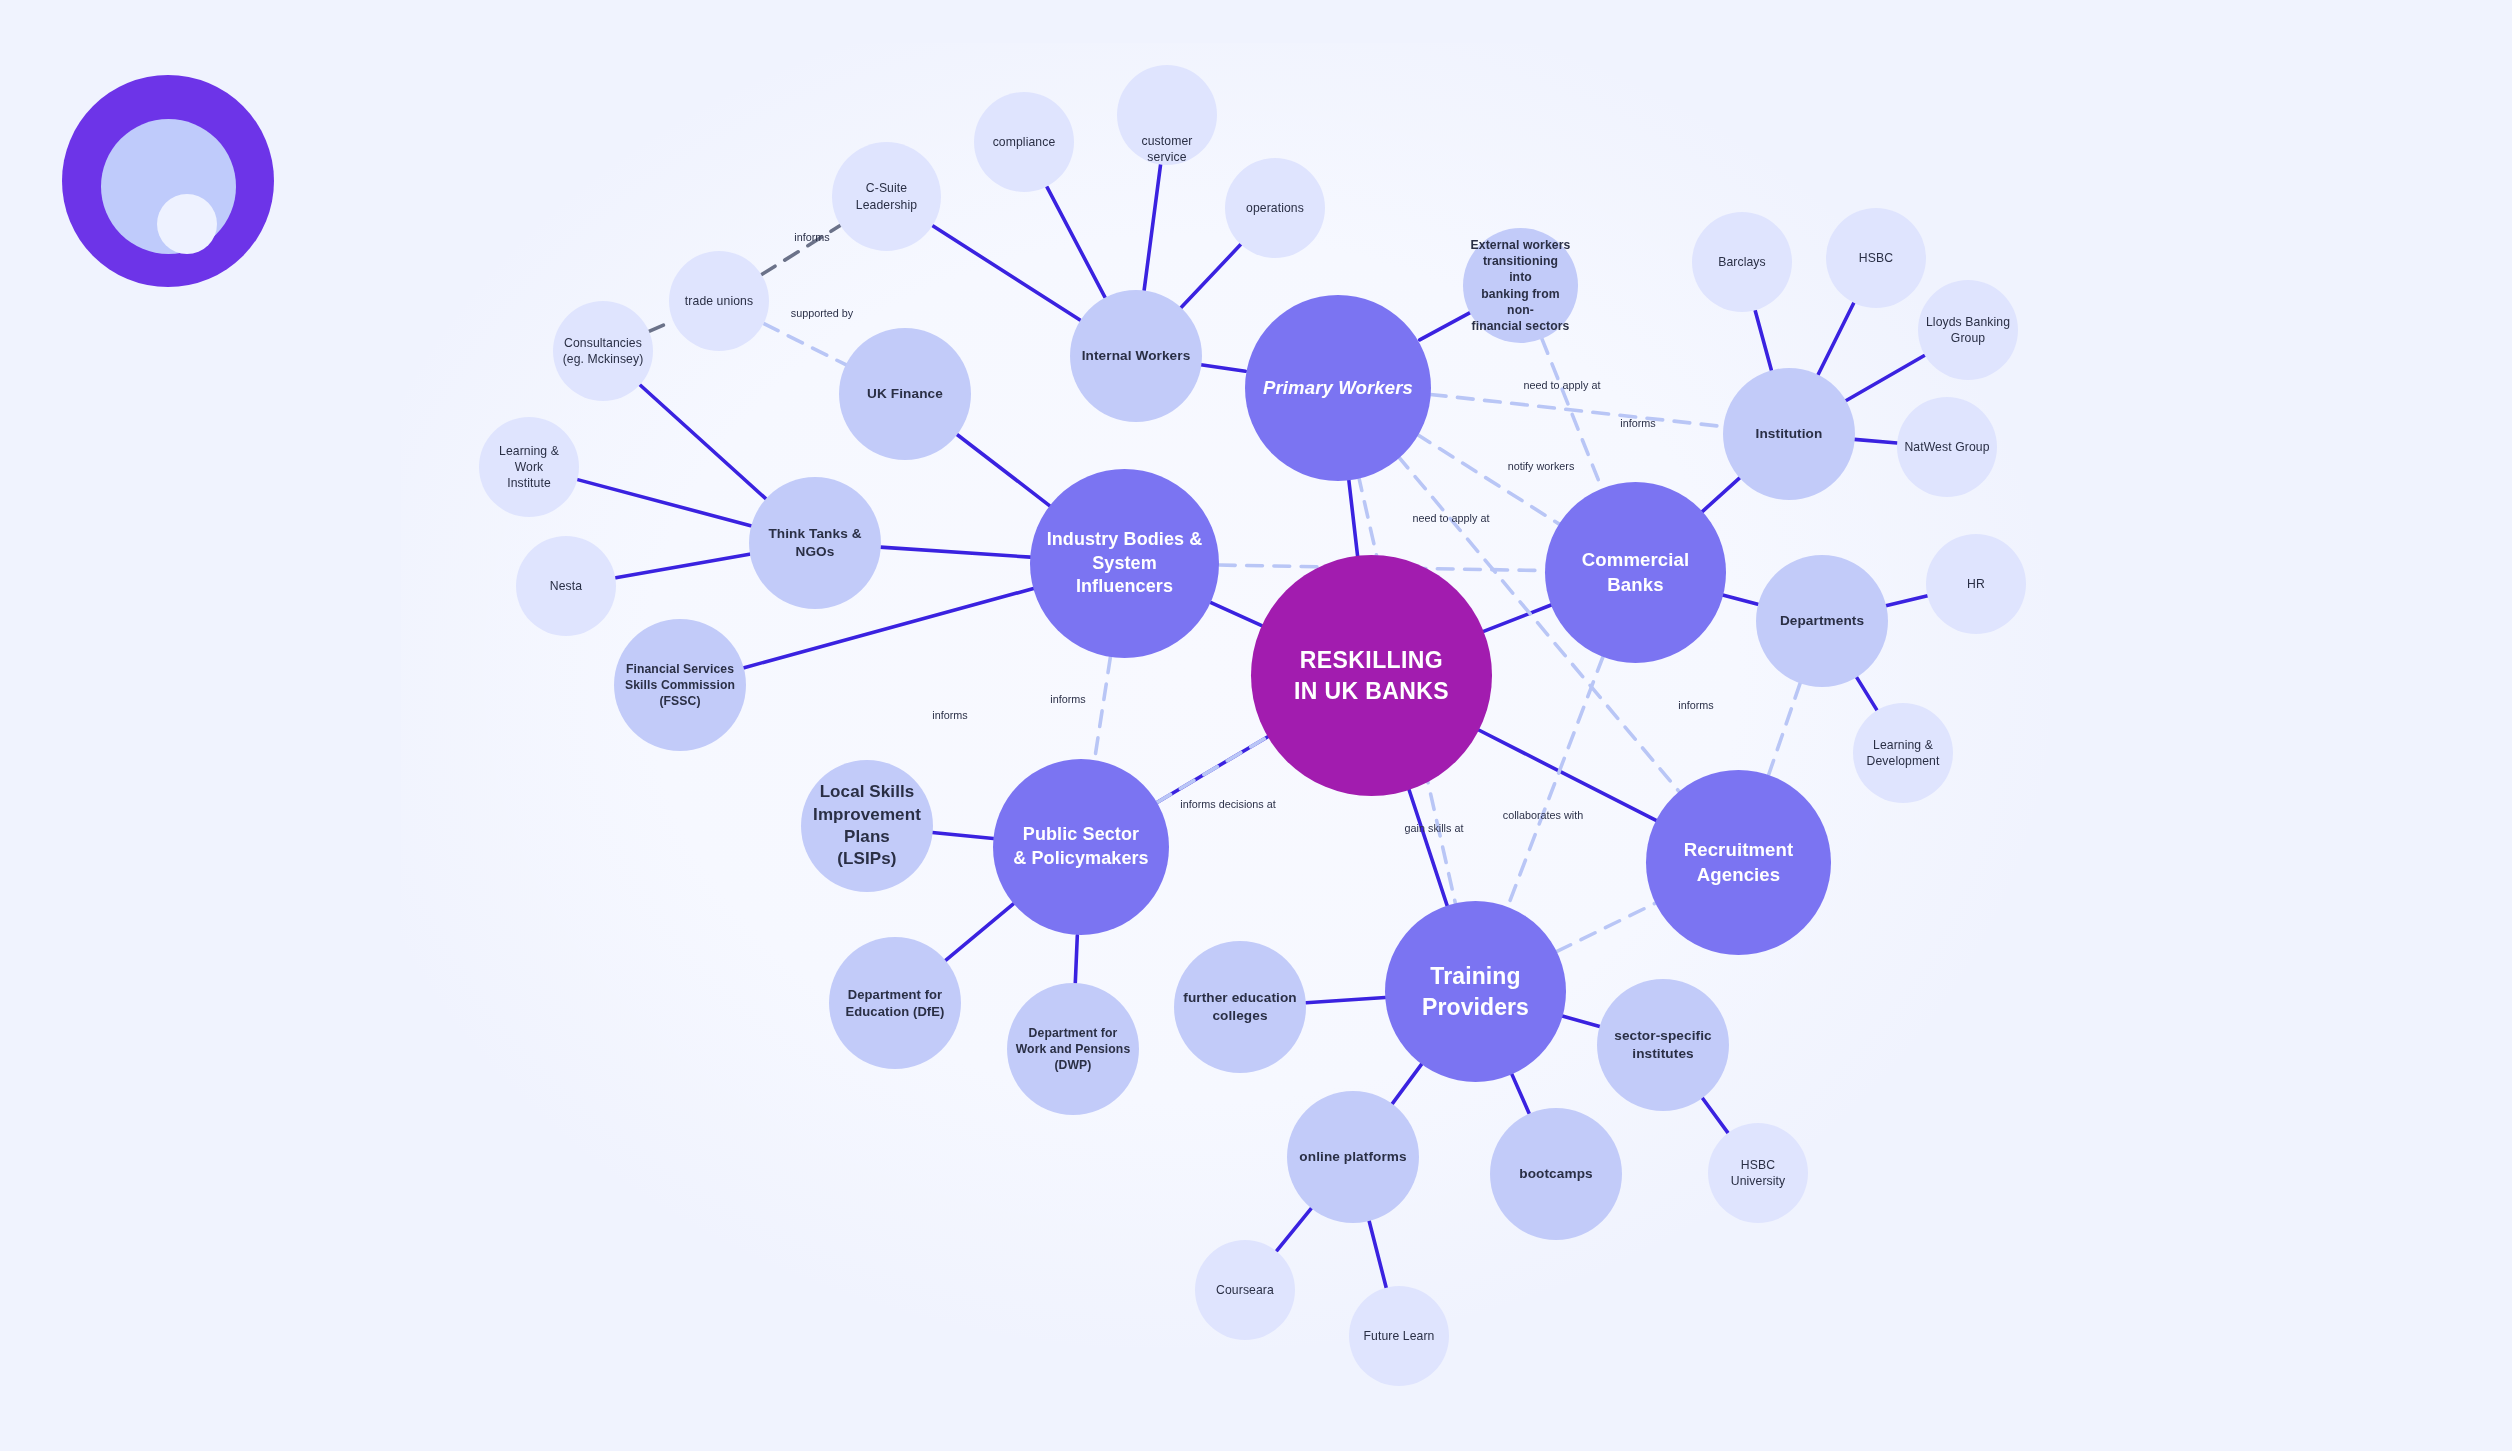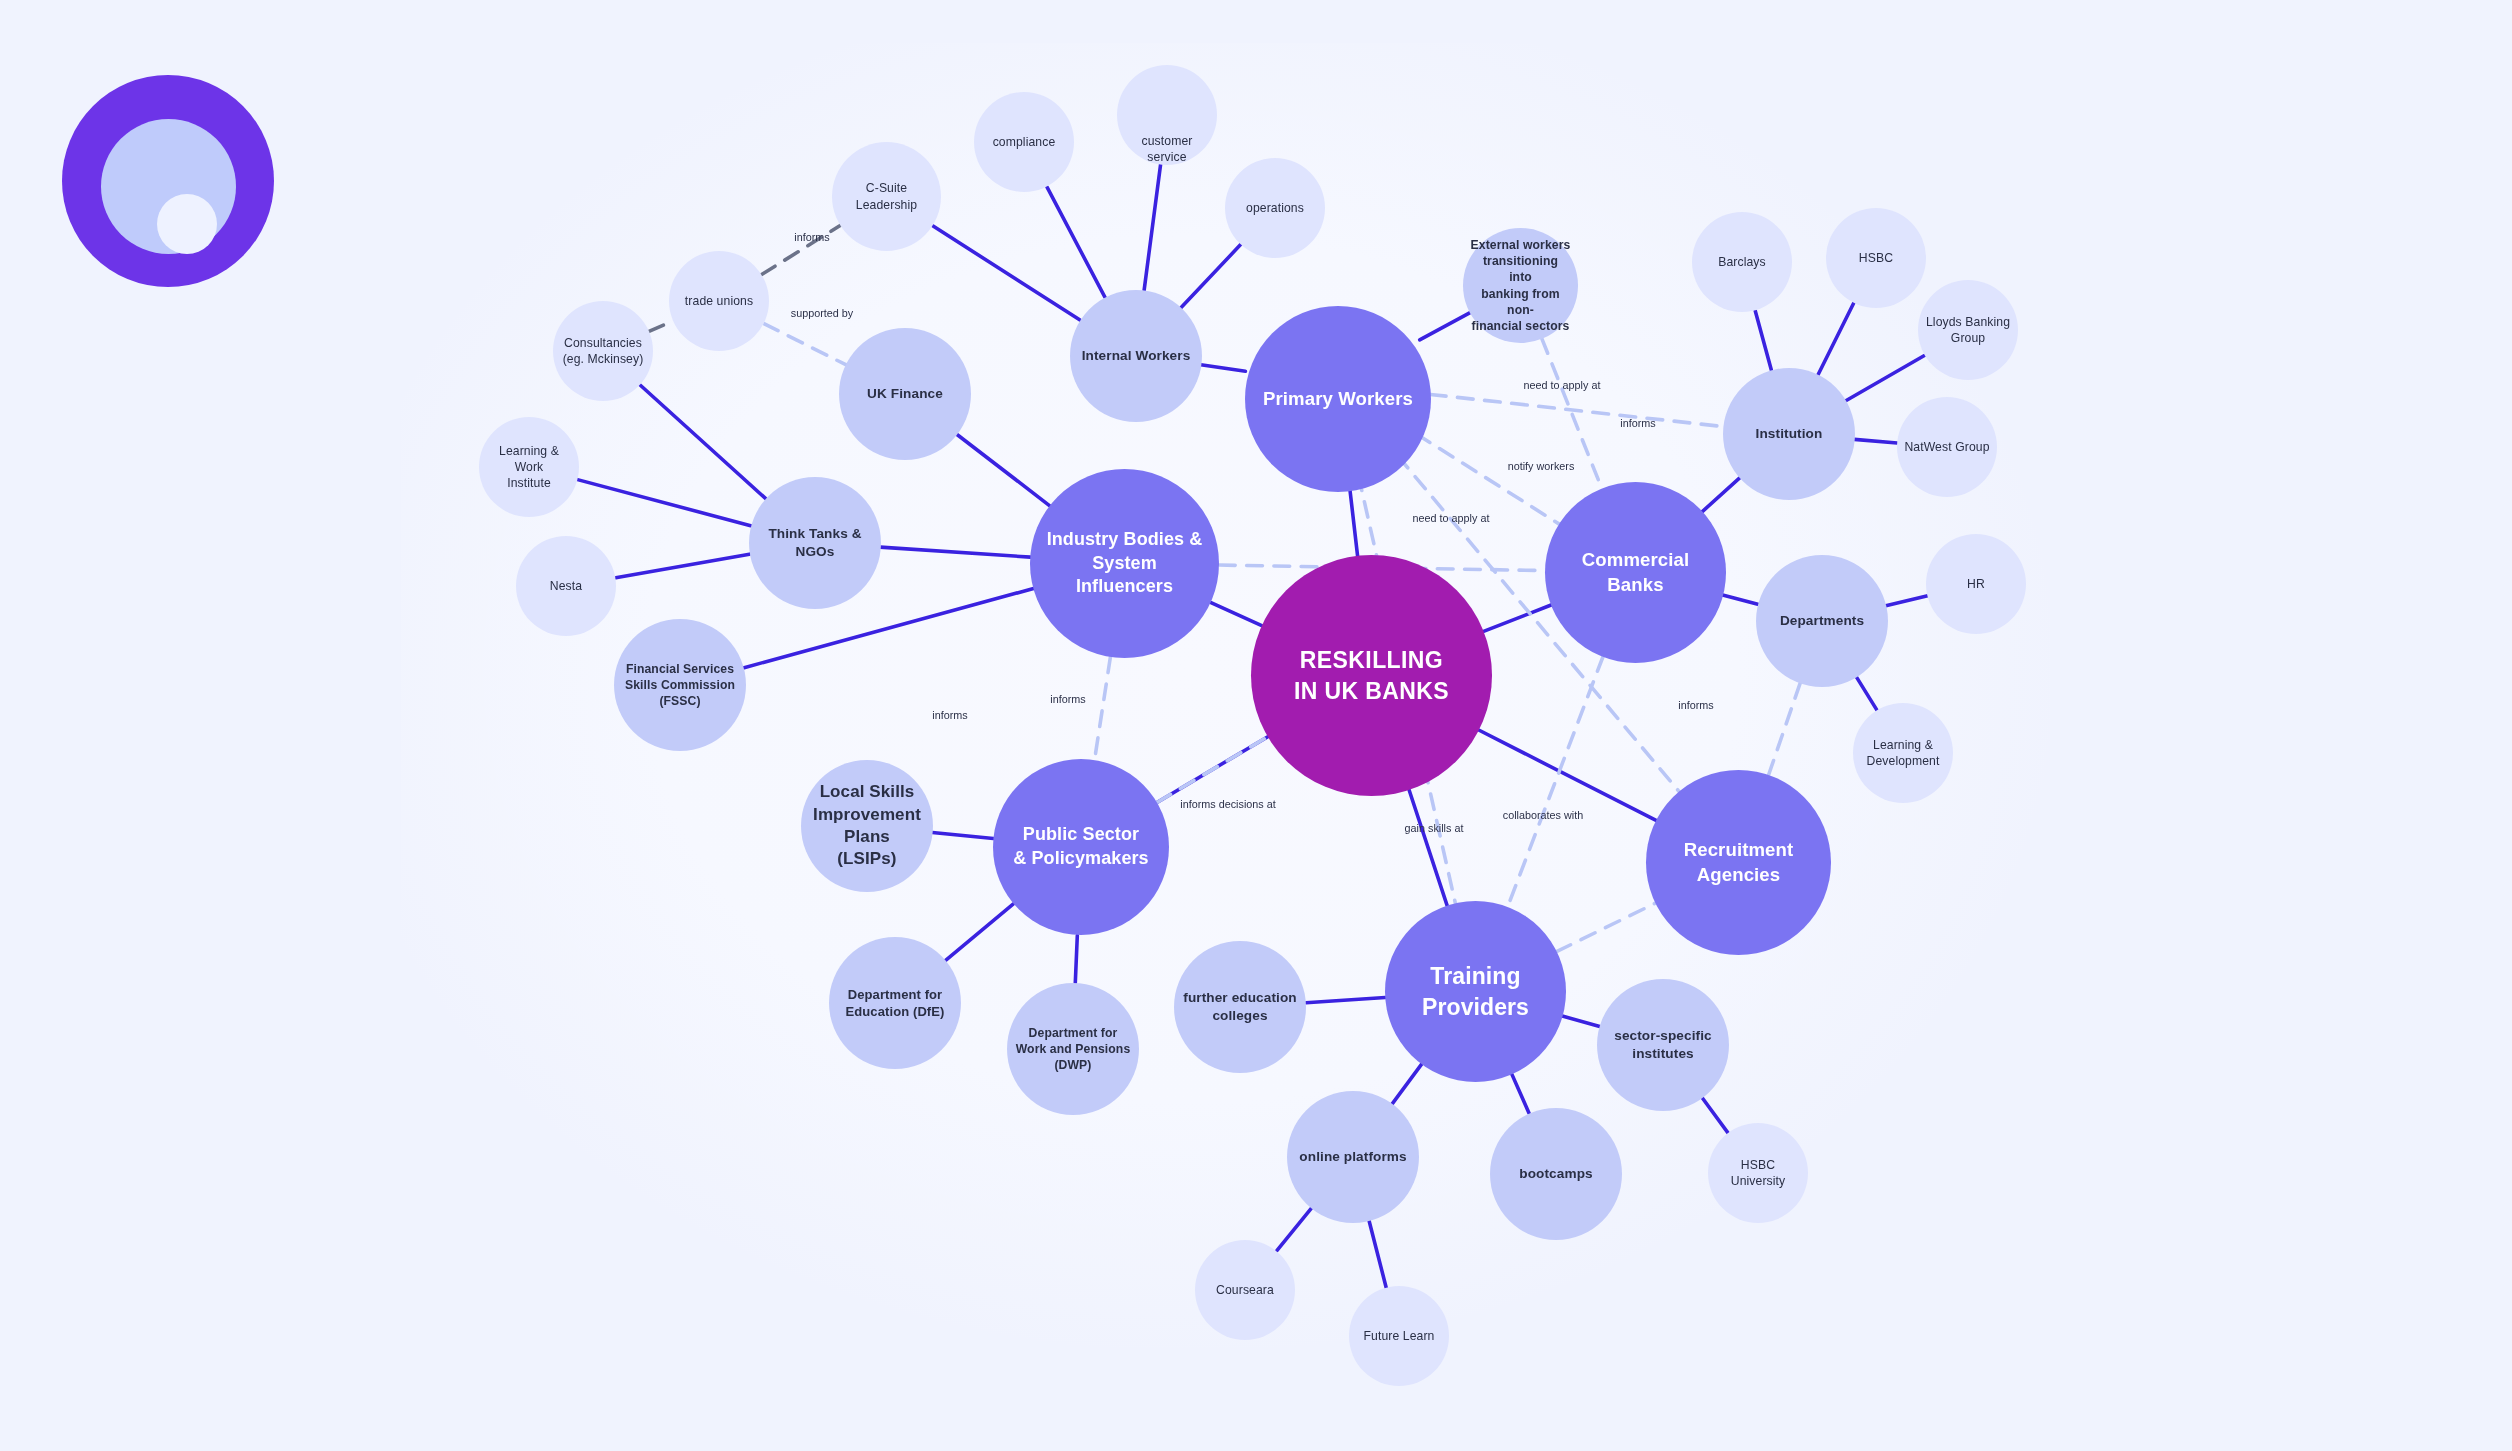--- a/index.html
+++ b/index.html
@@ -179,21 +179,21 @@
       <line x1="1700.9812563602" y1="788.224403197082" x2="2155.0178916561727" y2="795.876706039149" stroke="#b9c6f6" stroke-width="5" stroke-dasharray="22 16" stroke-linecap="round"></line>
       <line x1="1548.9036958611325" y1="916.4612530982213" x2="1526.7261015839447" y2="1060.4338323402937" stroke="#b9c6f6" stroke-width="5" stroke-dasharray="22 16" stroke-linecap="round"></line>
       <line x1="1613.8158586370034" y1="1119.2943059928868" x2="1768.4710223494587" y2="1027.6468015706912" stroke="#b9c6f6" stroke-width="5" stroke-dasharray="22 16" stroke-linecap="round"></line>
       <line x1="2511.056592905623" y1="952.9907602655616" x2="2466.985864295377" y2="1081.0238252798106" stroke="#b9c6f6" stroke-width="5" stroke-dasharray="22 16" stroke-linecap="round"></line>
     </svg>
 
   <div id="nodes">
       <div class="node hub" style="left: 1251px; top: 555px; width: 241px; height: 241px; font-size: 23px;">
         <span class="node-label">RESKILLING<br>IN UK BANKS</span>
       </div>
-      <div class="node primary" style="left: 1245px; top: 306px; width: 186px; height: 186px; font-size: 18.6px;">
+      <div class="node primary" style="left: 1245px; top: 295px; width: 186px; height: 186px; font-size: 18.6px; font-style: italic;">
         <span class="node-label">Primary Workers</span>
       </div>
       <div class="node primary" style="left: 1030px; top: 469px; width: 189px; height: 189px; font-size: 18px;">
         <span class="node-label">Industry Bodies &amp;<br>System Influencers</span>
       </div>
       <div class="node primary" style="left: 1545px; top: 482px; width: 181px; height: 181px; font-size: 18.6px;">
         <span class="node-label">Commercial<br>Banks</span>
       </div>
       <div class="node primary" style="left: 993px; top: 759px; width: 176px; height: 176px; font-size: 18px;">
         <span class="node-label">Public Sector<br>&amp; Policymakers</span>

